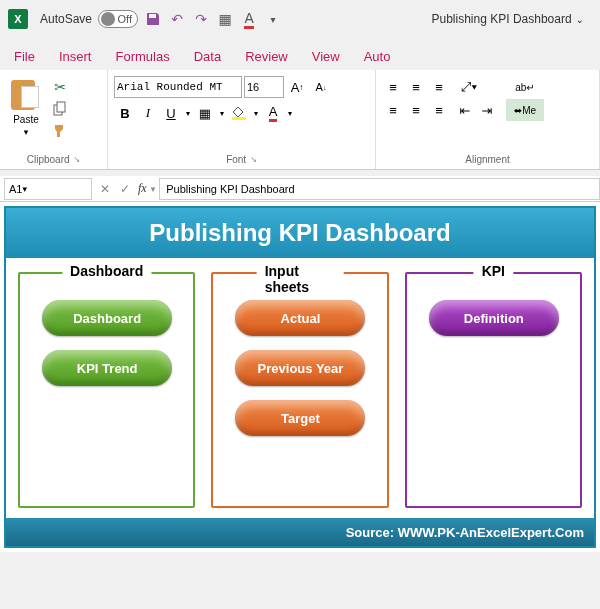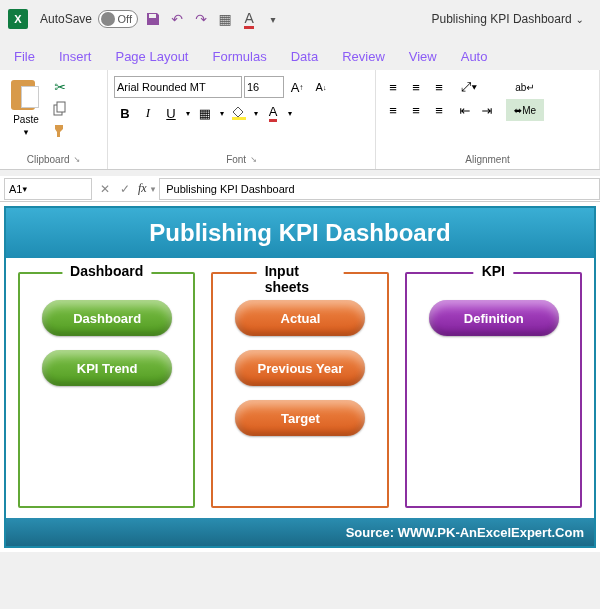--- a/index.html
+++ b/index.html
@@ -10,21 +10,21 @@
 .excel-logo { width: 20px; height: 20px; background: #107c41; color: #fff; font-weight: bold; display: flex; align-items: center; justify-content: center; font-size: 11px; border-radius: 2px; }
 .autosave-label { font-size: 12px; color: #333; margin-left: 6px; }
 .toggle { width: 40px; height: 18px; background: #fff; border: 1px solid #888; border-radius: 9px; position: relative; display: flex; align-items: center; }
 .toggle-knob { width: 14px; height: 14px; background: #888; border-radius: 50%; position: absolute; left: 2px; }
 .toggle-text { font-size: 11px; color: #555; position: absolute; right: 5px; }
 .qat-icon { width: 18px; height: 18px; display: flex; align-items: center; justify-content: center; color: #555; font-size: 14px; }
 .doc-title { margin-left: auto; margin-right: 8px; color: #333; font-size: 12px; display: flex; align-items: center; gap: 4px; }
 
 
 .ribbon-tabs { height: 32px; background: #f0f0f0; display: flex; align-items: flex-end; padding: 0 2px; gap: 0; }
-.ribbon-tab { padding: 6px 12px; font-size: 13px; color: #8b5cf6; cursor: pointer; }
+.ribbon-tab { padding: 6px 12px; font-size: 13px; color: #be185d; cursor: pointer; }
 .ribbon-tab.active { font-weight: 600; border-bottom: 3px solid #107c41; }
 
 
 .ribbon { height: 100px; background: #fff; border-bottom: 1px solid #ccc; display: flex; }
 .ribbon-group { border-right: 1px solid #e0e0e0; padding: 4px 6px 2px 6px; display: flex; flex-direction: column; position: relative; }
 .ribbon-group-body { flex: 1; display: flex; align-items: flex-start; gap: 4px; }
 .ribbon-group-label { text-align: center; font-size: 10px; color: #666; padding-bottom: 2px; display: flex; justify-content: center; align-items: center; gap: 4px; }
 .group-expand { font-size: 8px; color: #888; }
 
 .paste-btn { display: flex; flex-direction: column; align-items: center; width: 40px; gap: 2px; margin-top: 4px; }
@@ -96,21 +96,20 @@
   <div class="qat-icon" style="font-size:10px;">▾</div>
   <div class="doc-title">
     <span>Publishing KPI Dashboard</span>
     <span style="font-size:10px;">⌄</span>
   </div>
 </div>
 
 <div class="ribbon-tabs">
   <div class="ribbon-tab">File</div>
   <div class="ribbon-tab">Insert</div>
-  <div class="ribbon-tab">Page Layout</div>
   <div class="ribbon-tab">Formulas</div>
   <div class="ribbon-tab">Data</div>
   <div class="ribbon-tab">Review</div>
   <div class="ribbon-tab">View</div>
   <div class="ribbon-tab">Auto</div>
 </div>
 
 <div class="ribbon">
 
   <div class="ribbon-group" style="width:108px;">
@@ -140,21 +139,21 @@
     </div>
     <div class="ribbon-group-label">
       <span>Clipboard</span>
       <span class="group-expand">↘</span>
     </div>
   </div>
 
   <div class="ribbon-group" style="width:268px;">
     <div style="display:flex;flex-direction:column;flex:1;">
       <div class="font-row1">
-        <input class="font-sel" style="width: 128px;" value="Arial Rounded MT">
+        <input class="font-sel" style="width: 128px; font-family: Liberation Mono, monospace;" value="Arial Rounded MT">
         <input class="font-sel" style="width: 40px;" value="16">
         <div class="fmt-btn">A<sup style="font-size:8px;">↑</sup></div>
         <div class="fmt-btn" style="font-size:11px;">A<sup style="font-size:7px;">↓</sup></div>
       </div>
       <div class="font-row2">
         <div class="fmt-btn bold">B</div>
         <div class="fmt-btn italic">I</div>
         <div class="fmt-btn underline">U</div>
         <div class="fmt-btn" style="width:10px;font-size:8px;">▾</div>
         <div class="fmt-btn">▦</div>

